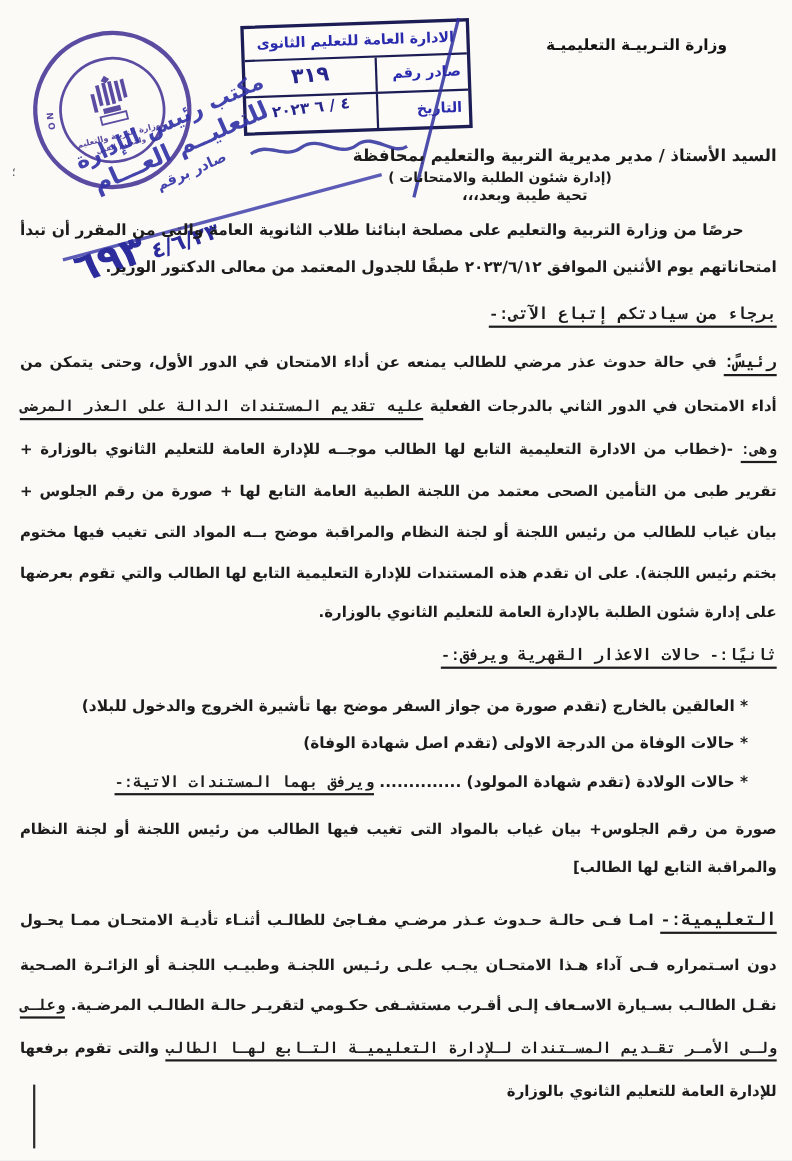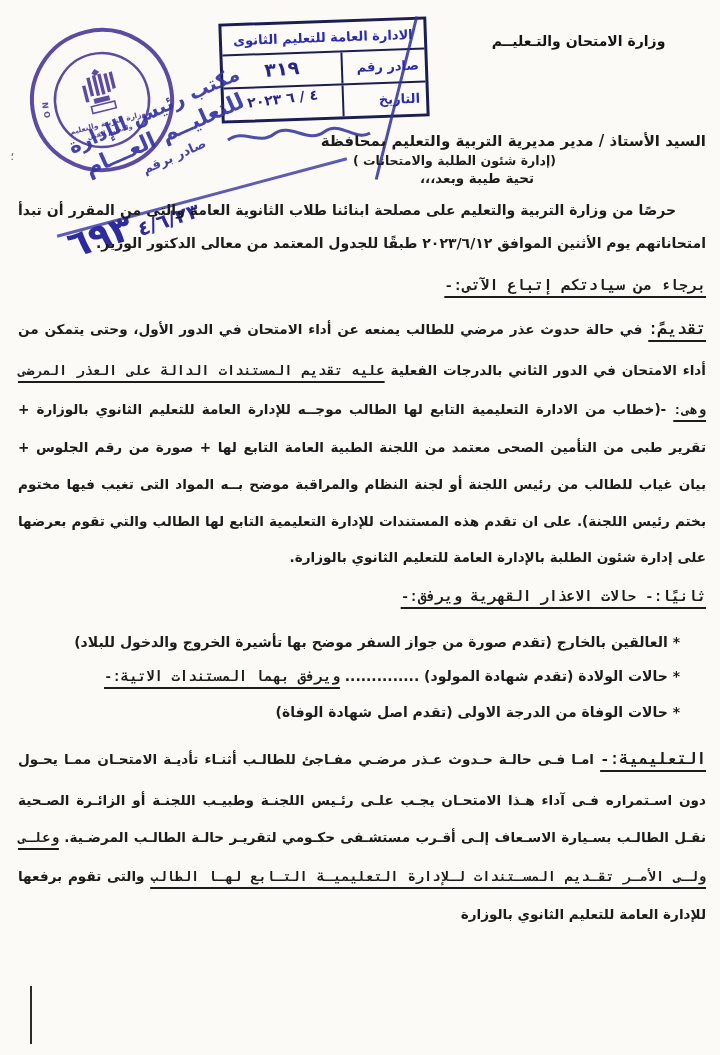--- a/index.html
+++ b/index.html
@@ -57,21 +57,21 @@
   .lead{font-size:16px;}
   .artifact-line{position:absolute;right:688px;top:986px;width:2px;height:58px;background:#2a2a2a;}
   .artifact-dot{position:absolute;right:706px;top:150px;color:#555;font-size:11px;}
 </style>
 </head>
 <body>
 
 <div class="doc">
 
   <div class="letterhead">
-    <div>وزارة الامتحان والتـعليــم</div>
+    <div>وزارة التـربيـة التعليميـة</div>
   </div>
 
   <div class="stampbox">
     <div class="sb-title">الادارة العامة للتعليم الثانوى</div>
     <div class="sb-row">
       <div class="sb-label">صادر رقم</div>
       <div class="sb-value">٣١٩</div>
     </div>
     <div class="sb-row">
       <div class="sb-label">التاريخ</div>
@@ -132,44 +132,45 @@
     <div class="addr-dept">(إدارة شئون الطلبة والامتحانات )</div>
     <div class="addr-greet">تحية طيبة وبعد،،،</div>
   </div>
 
   <main class="content">
     <p class="intro">حرصًا من وزارة التربية والتعليم على مصلحة ابنائنا طلاب الثانوية العامة والتى من المقرر أن تبدأ امتحاناتهم يوم الأثنين الموافق ٢٠٢٣/٦/١٢ طبقًا للجدول المعتمد من معالى الدكتور الوزير.</p>
 
     <p class="req bu">برجاء من سيادتكم إتباع الآتى:-</p>
 
     <p class="para1">
-      <span class="bu lead">تقديمً:</span>
+      <span class="bu lead">رئيسً:</span>
       <span>في حالة حدوث عذر مرضي للطالب يمنعه عن أداء الامتحان في الدور الأول، وحتى يتمكن من أداء الامتحان في الدور الثاني بالدرجات الفعلية </span>
       <span class="bu">عليه تقديم المستندات الدالة على العذر المرضى وهى:</span>
       <span> -(خطاب من الادارة التعليمية التابع لها الطالب موجــه للإدارة العامة للتعليم الثانوي بالوزارة + تقرير طبى من التأمين الصحى معتمد من اللجنة الطبية العامة التابع لها + صورة من رقم الجلوس + بيان غياب للطالب من رئيس اللجنة أو لجنة النظام والمراقبة موضح بــه المواد التى تغيب فيها مختوم بختم رئيس اللجنة). على ان تقدم هذه المستندات للإدارة التعليمية التابع لها الطالب والتي تقوم بعرضها على إدارة شئون الطلبة بالإدارة العامة للتعليم الثانوي بالوزارة.</span>
     </p>
 
     <p class="h2 bu">ثانيًا:- حالات الاعذار القهرية ويرفق:-</p>
 
     <ul class="bullets">
       <li>
         <span>*</span>
         <span>العالقين بالخارج (تقدم صورة من جواز السفر موضح بها تأشيرة الخروج والدخول للبلاد)</span>
       </li>
       <li>
         <span>*</span>
+        <span>حالات الوفاة من الدرجة الاولى (تقدم اصل شهادة الوفاة)</span>
+      </li>
+      <li>
+        <span>*</span>
         <span>حالات الولادة (تقدم شهادة المولود) ..............  </span>
         <span class="bu">ويرفق بهما المستندات الاتية:-</span>
       </li>
-      <li>
-        <span>*</span>
-        <span>حالات الوفاة من الدرجة الاولى (تقدم اصل شهادة الوفاة)</span>
-      </li>
     </ul>
 
+    <p class="after">صورة من رقم الجلوس+ بيان غياب بالمواد التى تغيب فيها الطالب من رئيس اللجنة أو لجنة النظام والمراقبة التابع لها الطالب]</p>
 
     <p class="third">
       <span class="bu lead">التعليمية:-</span>
       <span> امـا فـى حالـة حـدوث عـذر مرضـي مفـاجئ للطالـب أثنـاء تأديـة الامتحـان ممـا يحـول دون اسـتمراره فـى آداء هـذا الامتحـان يجـب علـى رئـيس اللجنـة وطبيـب اللجنـة أو الزائـرة الصـحية نقـل الطالـب بسـيارة الاسـعاف إلـى أقـرب مستشـفى حكـومي لتقريـر حالـة الطالـب المرضـية. </span>
       <span class="bu">وعلـى ولـى الأمـر تقـديم المسـتندات لـلإدارة التعليميـة التـابع لهـا الطالب</span>
       <span> والتى تقوم برفعها للإدارة العامة للتعليم الثانوي بالوزارة</span>
     </p>
   </main>
 
   <div class="artifact-line"></div>

